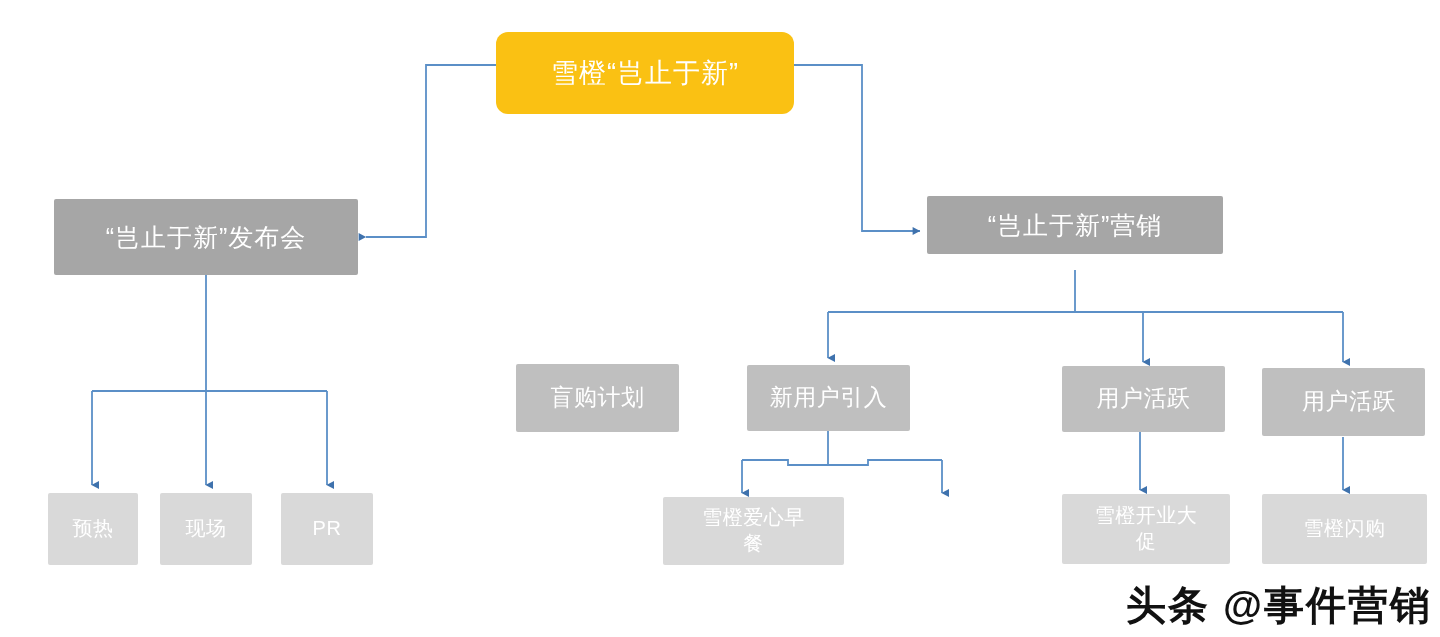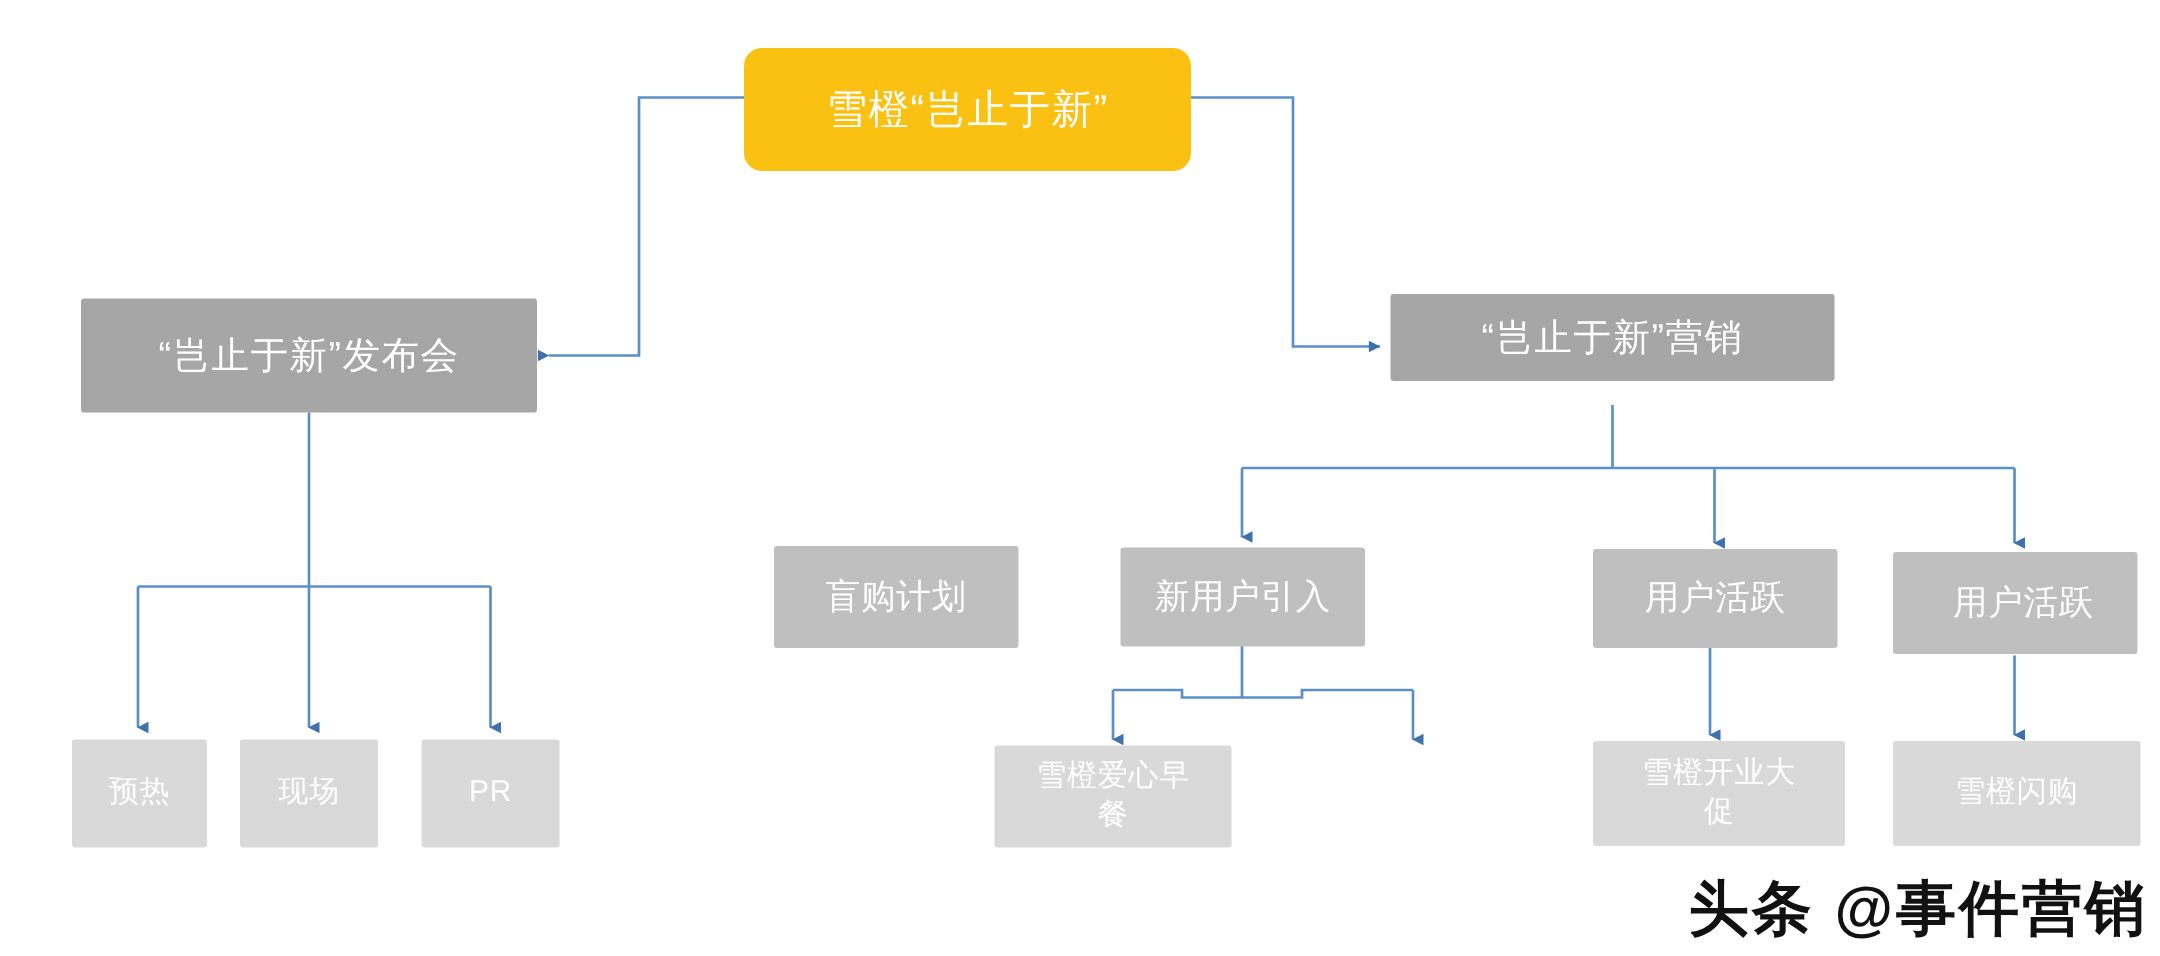--- a/index.html
+++ b/index.html
@@ -156,21 +156,21 @@
   </div>
 
   <div class="node level3" style="left:1062px; top:366px; width:163px; height:66px;">
     <span>用户活跃</span>
   </div>
 
   <div class="node level3" style="left:1262px; top:368px; width:163px; height:68px;padding-left:11px;">
     <span>用户活跃</span>
   </div>
 
-  <div class="node level4" style="left:663px; top:497px; width:158px; height:68px;">
+  <div class="node level4" style="left:663px; top:497px; width:181px; height:68px;">
     <span>雪橙爱心早
 餐</span>
   </div>
 
 
   <div class="node level4" style="left:1262px; top:494px; width:165px; height:70px;">
     <span>雪橙闪购</span>
   </div>
 
   <div class="node level4" style="left:1062px; top:494px; width:168px; height:70px;">

